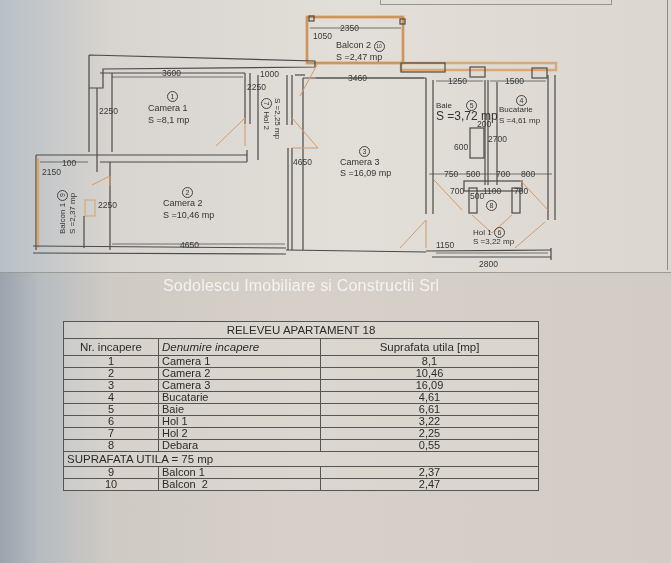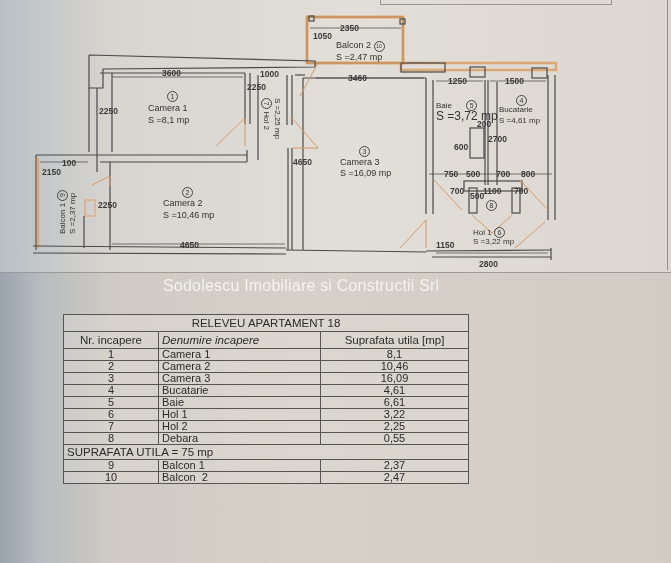--- a/index.html
+++ b/index.html
@@ -13,30 +13,30 @@
   }
   .topsheet {
     position:absolute; left:0; top:0; width:671px; height:272px;
     background: linear-gradient(90deg, #b8c0c6 0px, #d8d4cf 110px, #e2ded8 350px, #dcd7d0 671px);
   }
   .topsheet-edge { position:absolute; left:0; top:272px; width:671px; height:1px; background:#9c9a96; }
   .topline { position:absolute; left:380px; top:0; width:230px; height:4px; border:1px solid #9a968f; border-top:none; }
   .rightline { position:absolute; left:667px; top:0; width:1px; height:270px; background:#8f8c87; }
   svg.plan { position:absolute; left:0; top:0; }
   .lbl { font-size:9px; color:#333; position:absolute; white-space:nowrap; line-height:10px; }
-  .dim { font-size:8.5px; color:#3a3a3a; position:absolute; white-space:nowrap; line-height:9px; background:transparent;font-weight:bold; }
+  .dim { font-size:8.5px; color:#3a3a3a; position:absolute; white-space:nowrap; line-height:9px; background:transparent; }
   .vert { transform-origin:left top; transform:rotate(-90deg); }
   .vert90 { transform-origin:left top; transform:rotate(90deg); }
   .circ { display:inline-block; width:9px; height:9px; border:1px solid #444; border-radius:50%; font-size:7px; text-align:center; line-height:9px; color:#333; }
   .watermark {
     position:absolute; left:163px; top:265px; font-size:16px; color:rgba(255,255,255,0.75);
     letter-spacing:0.2px; white-space:nowrap;margin-top:12px;
   }
   table.releveu {
-    position:absolute; left:63px; top:314px; width:406px;
+    position:absolute; left:63px; top:321px; width:476px;
     border-collapse:collapse; font-size:11px; color:#2b2b2b;
     background:rgba(230,226,220,0.35);
   }
   table.releveu td, table.releveu th {
     border:1px solid #555; padding:0 3px; height:11px; line-height:11px; font-weight:normal;
   }
   table.releveu .title { text-align:center; height:16px; font-size:11.5px; }
   table.releveu .hdr td { height:16px; font-size:11.5px; }
   .c-nr { width:88px; text-align:center; }
   .c-name { width:155px;font-style:italic; }

